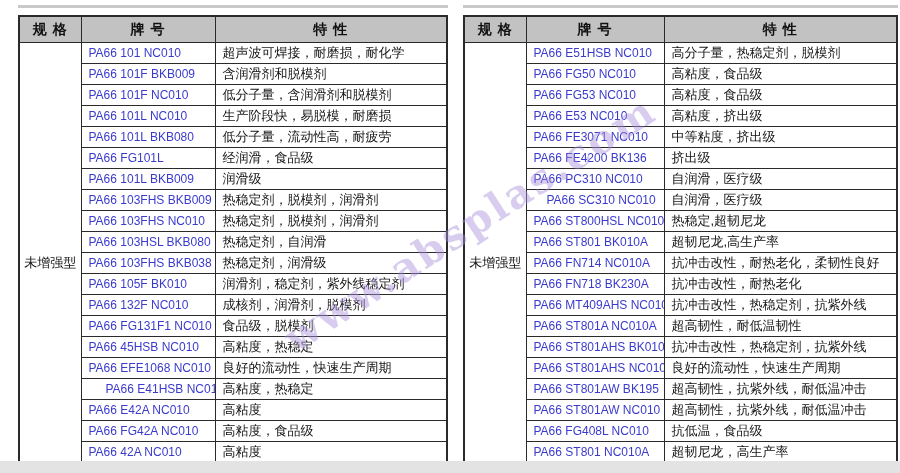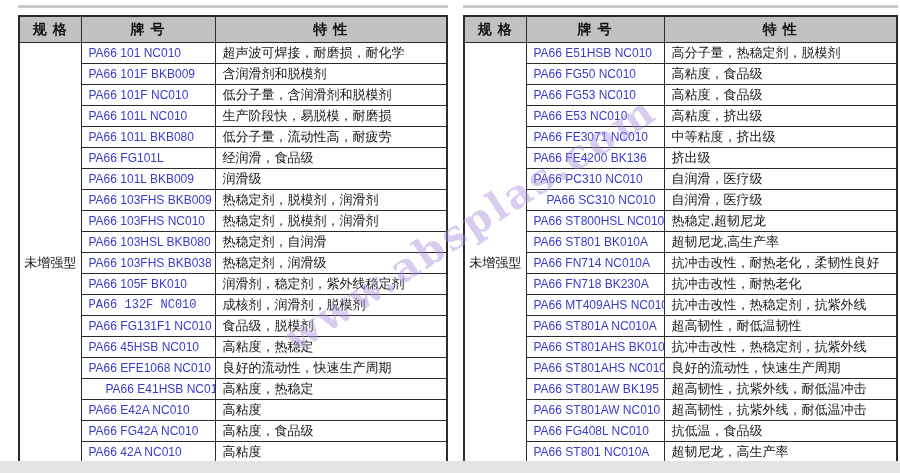--- a/index.html
+++ b/index.html
@@ -118,21 +118,21 @@
         </tr>
         <tr>
           <td class="grade" style="color: rgb(58, 58, 205);">PA66 103FHS BKB038</td>
           <td class="feature">热稳定剂，润滑级</td>
         </tr>
         <tr>
           <td class="grade" style="color: rgb(58, 58, 205);">PA66 105F BK010</td>
           <td class="feature">润滑剂，稳定剂，紫外线稳定剂</td>
         </tr>
         <tr>
-          <td class="grade" style="color: rgb(58, 58, 205); font-family: Liberation Mono, monospace;">PA66 132F NC010</td>
+          <td class="grade" style="color: rgb(58, 58, 205);">PA66 132F NC010</td>
           <td class="feature">成核剂，润滑剂，脱模剂</td>
         </tr>
         <tr>
           <td class="grade" style="color: rgb(58, 58, 205);">PA66 FG131F1 NC010</td>
           <td class="feature">食品级，脱模剂</td>
         </tr>
         <tr>
           <td class="grade" style="color: rgb(58, 58, 205);">PA66 45HSB NC010</td>
           <td class="feature">高粘度，热稳定</td>
         </tr>

